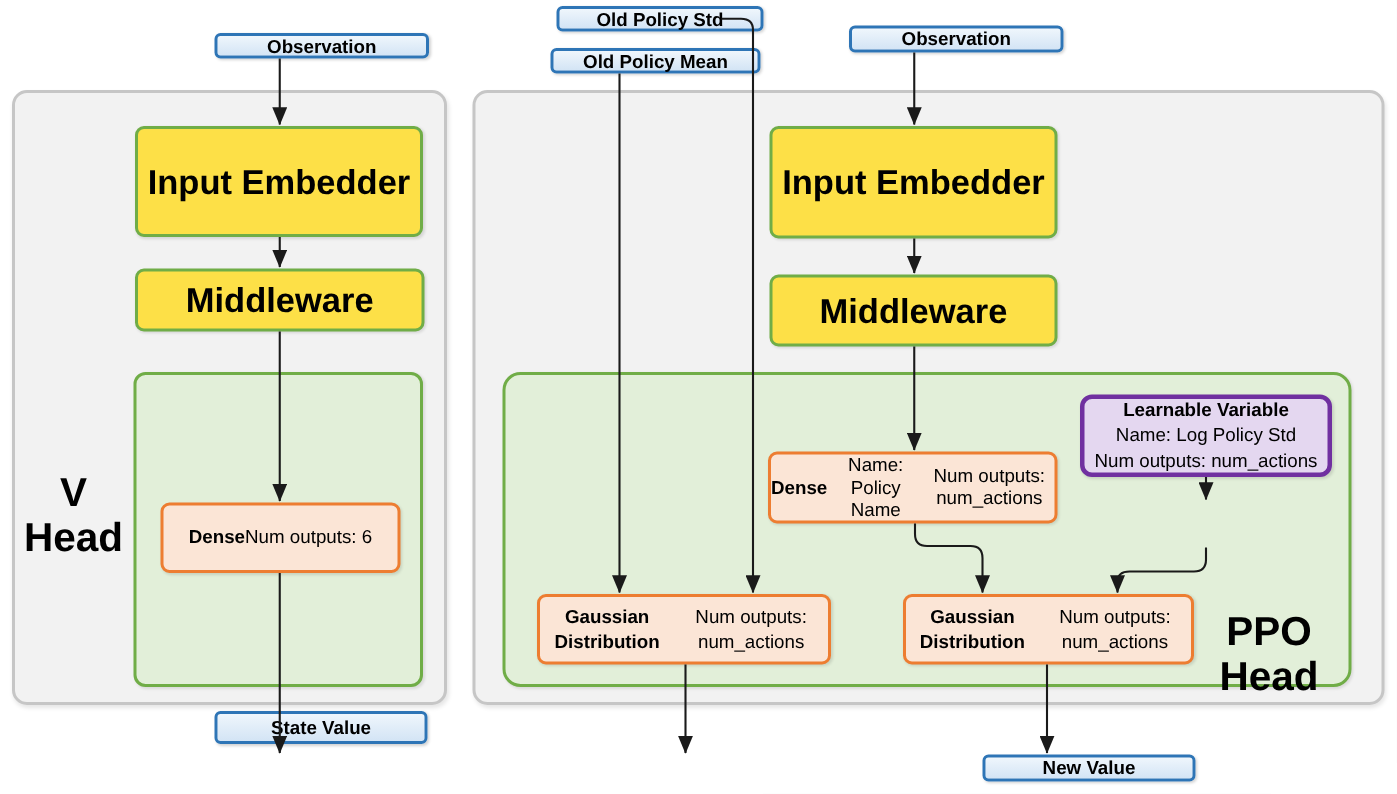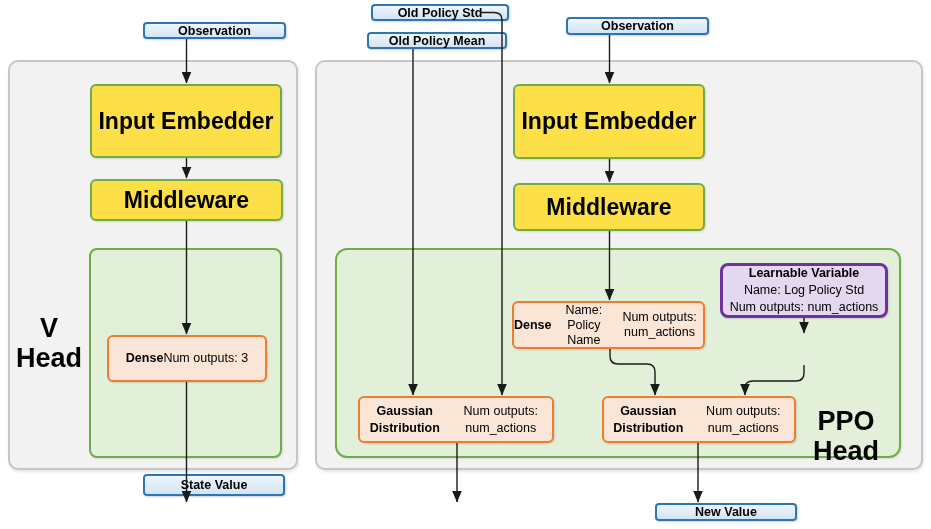--- a/index.html
+++ b/index.html
@@ -78,21 +78,21 @@
   </div>
 
   <div class="abs box-green" style="left:90px;top:179px;width:193px;height:42px;">
     <span>Middleware</span>
   </div>
 
   <div class="abs green-container" style="left:89px;top:248px;width:193px;height:210px;border-radius:8px;"></div>
 
   <div class="abs box-orange" style="left:107px;top:335px;width:160px;height:47px;">
     <div class="t-bold">Dense</div>
-    <div>Num outputs: 3</div>
+    <div>Num outputs: 6</div>
   </div>
 
   <div class="abs box-blue" style="left:115px;top:474px;width:142px;height:22px;">
     <span>State Value</span>
   </div>
 
   <div class="abs panel" style="left:315px;top:60px;width:608px;height:410px;"></div>
 
   <div class="abs box-blue" style="left:343px;top:4px;width:138px;height:17px;">
     <span>Old Policy Std</span>

